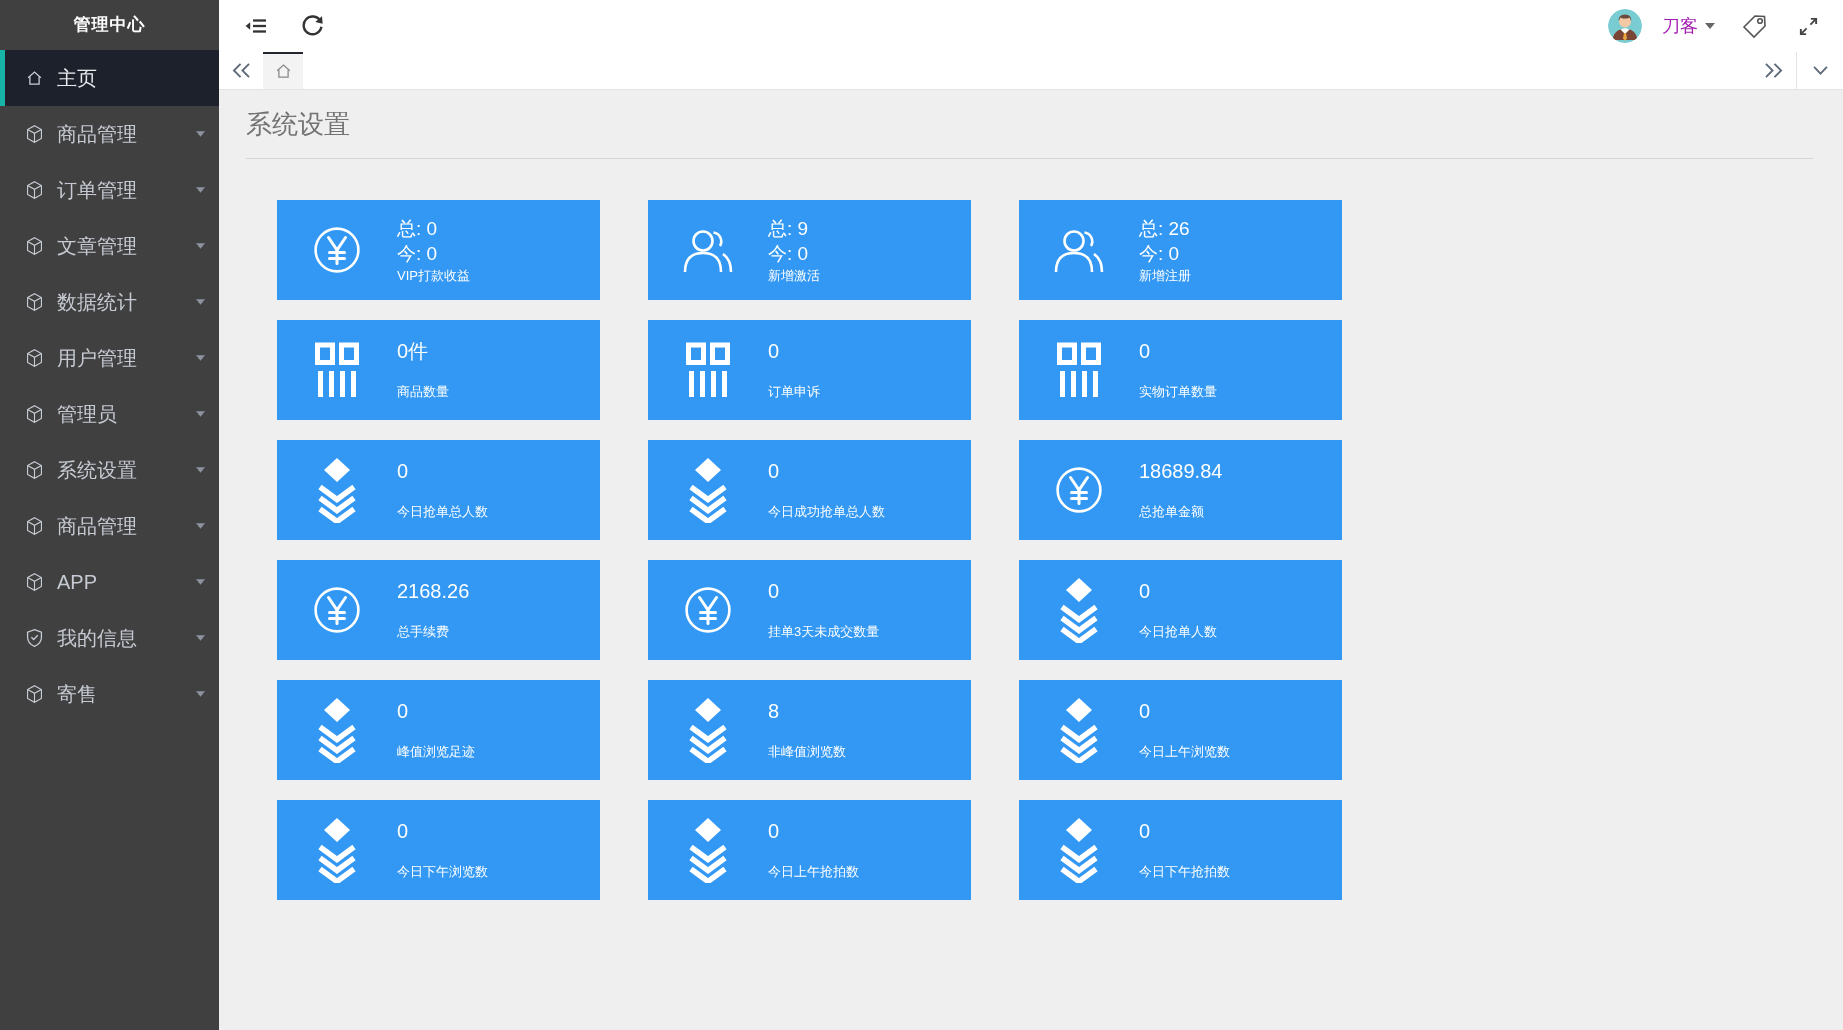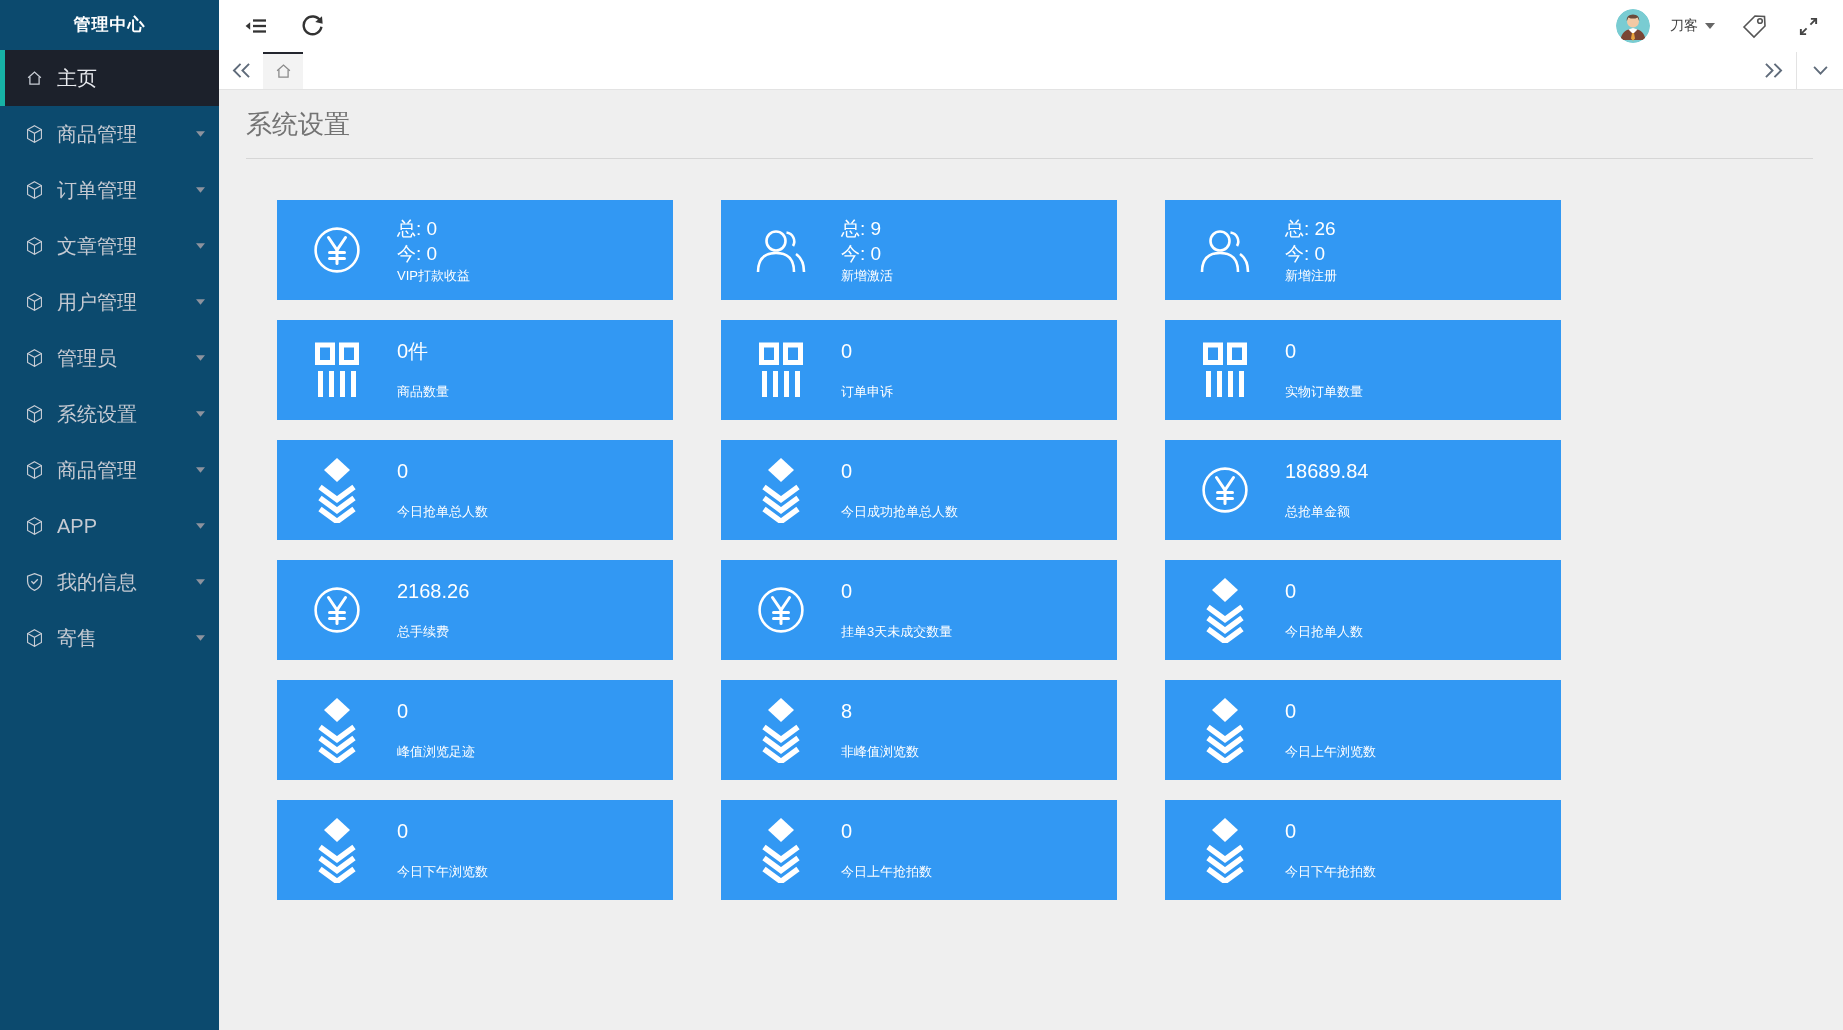--- a/index.html
+++ b/index.html
@@ -4,21 +4,21 @@
 <style>
   html,body{margin:0;padding:0;}
   body{
     width:1843px;height:1030px;position:relative;overflow:hidden;
     font-family:"Liberation Sans","DejaVu Sans",sans-serif;
     background:#efefef;
   }
   
   .sidebar{
     position:absolute;left:0;top:0;width:219px;height:1030px;
-    background:#0c4a6e;z-index:5;
+    background:#404040;z-index:5;
   }
   .sidebar-title{
     height:50px;line-height:50px;text-align:center;color:#ffffff;
     font-size:17px;font-weight:bold;letter-spacing:1px;
   }
   .side-item{
     position:relative;height:56px;display:flex;align-items:center;
     padding-left:24px;cursor:pointer;color:#c6cad2;font-size:20px;
   }
   .side-item .s-icon{display:inline-flex;width:20px;justify-content:center;margin-right:13px;flex:none;}
@@ -32,21 +32,21 @@
   .topbar{
     position:absolute;left:219px;top:0;right:0;height:52px;background:#ffffff;
     border-bottom:1px solid #ececec;display:flex;align-items:center;z-index:4;
   }
   .tb-btn{display:inline-flex;align-items:center;justify-content:center;cursor:pointer;}
   .tb-menu{margin-left:25px;}
   .tb-refresh{margin-left:33px;}
   .tb-right{margin-left:auto;display:flex;align-items:center;padding-right:18px;}
   .user-box{display:flex;align-items:center;cursor:pointer;}
   .avatar{width:34px;height:34px;border-radius:50%;overflow:hidden;flex:none;}
-  .user-name{margin-left:20px;font-size:14px;color:#404040;}
+  .user-name{margin-left:20px;font-size:18px;color:#a21caf;}
   .user-caret{margin-left:7px;display:inline-flex;}
   .tb-tag{margin-left:26px;}
   .tb-full{margin-left:30px;margin-right:6px;}
   
   .tabbar{
     position:absolute;left:219px;top:52px;right:0;height:37px;background:#ffffff;
     border-bottom:1px solid #e3e3e3;display:flex;align-items:stretch;z-index:4;
   }
   .tab-collapse-left{width:44px;display:flex;align-items:center;justify-content:center;cursor:pointer;}
   .tab-home{
@@ -58,21 +58,21 @@
   .tab-right .tr-cell + .tr-cell{border-left:1px solid #e3e3e3;}
   
   .main{position:absolute;left:219px;top:89px;right:0;bottom:0;background:#efefef;}
   .page-head{margin:0 30px 0 27px;padding:18px 0 16px;border-bottom:1px solid #d6d6d6;}
   .page-title{font-size:26px;color:#737373;}
   .cards{
     margin:41px 0 0 58px;width:1308px;display:flex;flex-wrap:wrap;
     column-gap:48px;row-gap:20px;
   }
   .card{
-    width:396px;height:100px;background:#3298f3;color:#fff;
+    width:323px;height:100px;background:#3298f3;color:#fff;
     display:flex;align-items:center;box-sizing:border-box;
   }
   .card-icon{width:120px;flex:none;display:flex;justify-content:center;align-items:center;}
   .card-text{flex:1;min-width:0;}
   .card-line{font-size:19px;line-height:25px;}
   .card-value{font-size:20px;line-height:22px;margin-bottom:21px;}
   .card-label{font-size:13px;line-height:18px;}
   .card.three-line .card-label{margin-top:1px;}
 </style>
 </head>
@@ -123,20 +123,35 @@
   </div>
       <div class="side-item">
     <span class="s-icon">
           <svg width="17" height="18" viewBox="0 0 24 26" fill="none" stroke="#c9ced6" stroke-width="1.6">
             <path d="M12 1 L22 6.5 V19.5 L12 25 L2 19.5 V6.5 Z"></path>
             <path d="M2 6.5 L12 12 L22 6.5"></path>
             <path d="M12 12 V25"></path>
           </svg>
         </span>
     <span class="s-label">文章管理</span>
+    <span class="s-caret">
+          <svg width="9" height="6" viewBox="0 0 10 6">
+            <path d="M0 0 H10 L5 6 Z" fill="#8d939e"></path>
+          </svg>
+        </span>
+  </div>
+      <div class="side-item">
+    <span class="s-icon">
+          <svg width="17" height="18" viewBox="0 0 24 26" fill="none" stroke="#c9ced6" stroke-width="1.6">
+            <path d="M12 1 L22 6.5 V19.5 L12 25 L2 19.5 V6.5 Z"></path>
+            <path d="M2 6.5 L12 12 L22 6.5"></path>
+            <path d="M12 12 V25"></path>
+          </svg>
+        </span>
+    <span class="s-label">数据统计</span>
     <span class="s-caret">
           <svg width="9" height="6" viewBox="0 0 10 6">
             <path d="M0 0 H10 L5 6 Z" fill="#8d939e"></path>
           </svg>
         </span>
   </div>
       <div class="side-item">
     <span class="s-icon">
           <svg width="17" height="18" viewBox="0 0 24 26" fill="none" stroke="#c9ced6" stroke-width="1.6">
             <path d="M12 1 L22 6.5 V19.5 L12 25 L2 19.5 V6.5 Z"></path>

